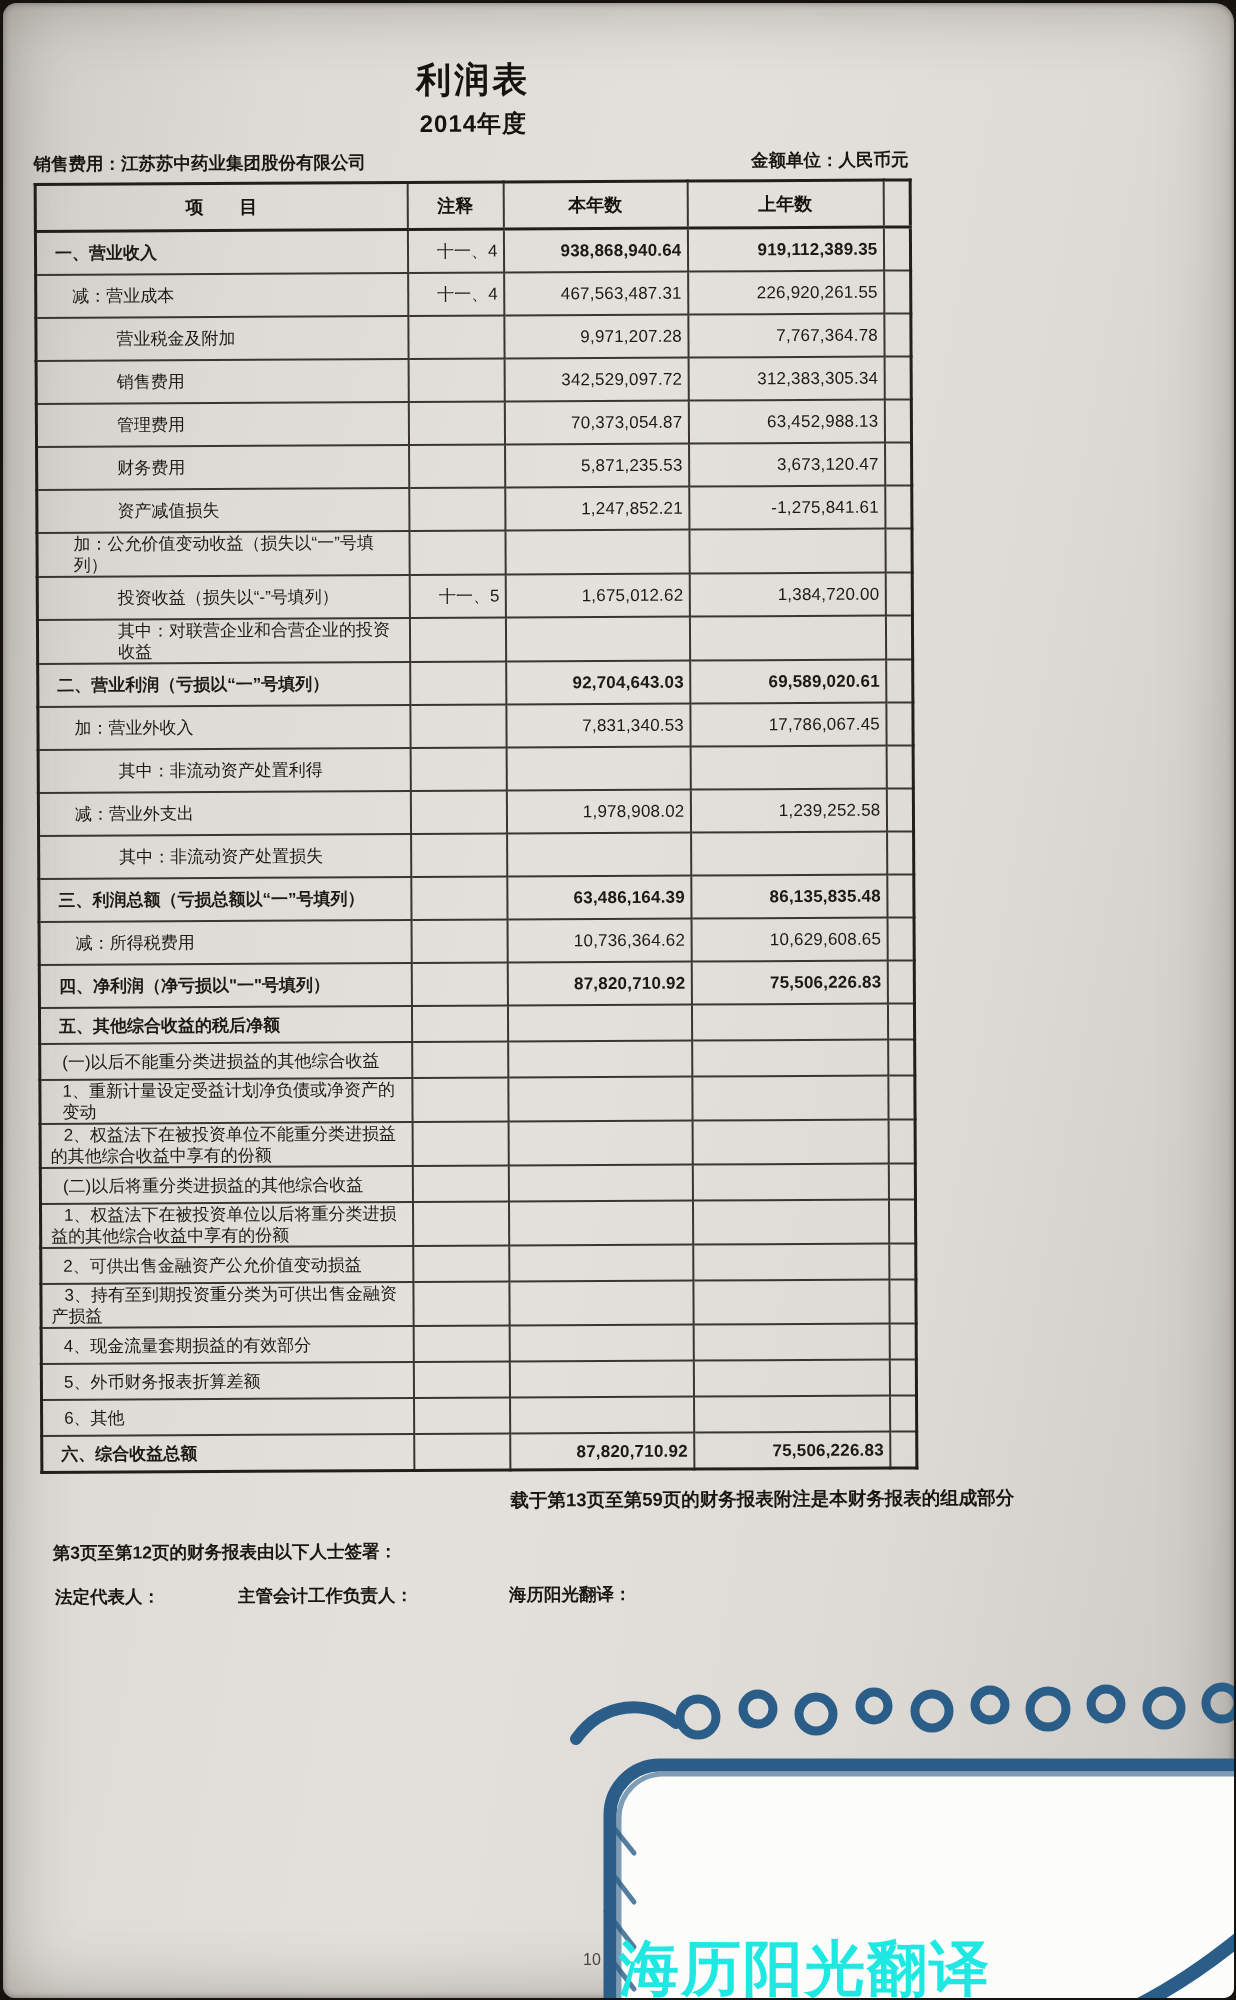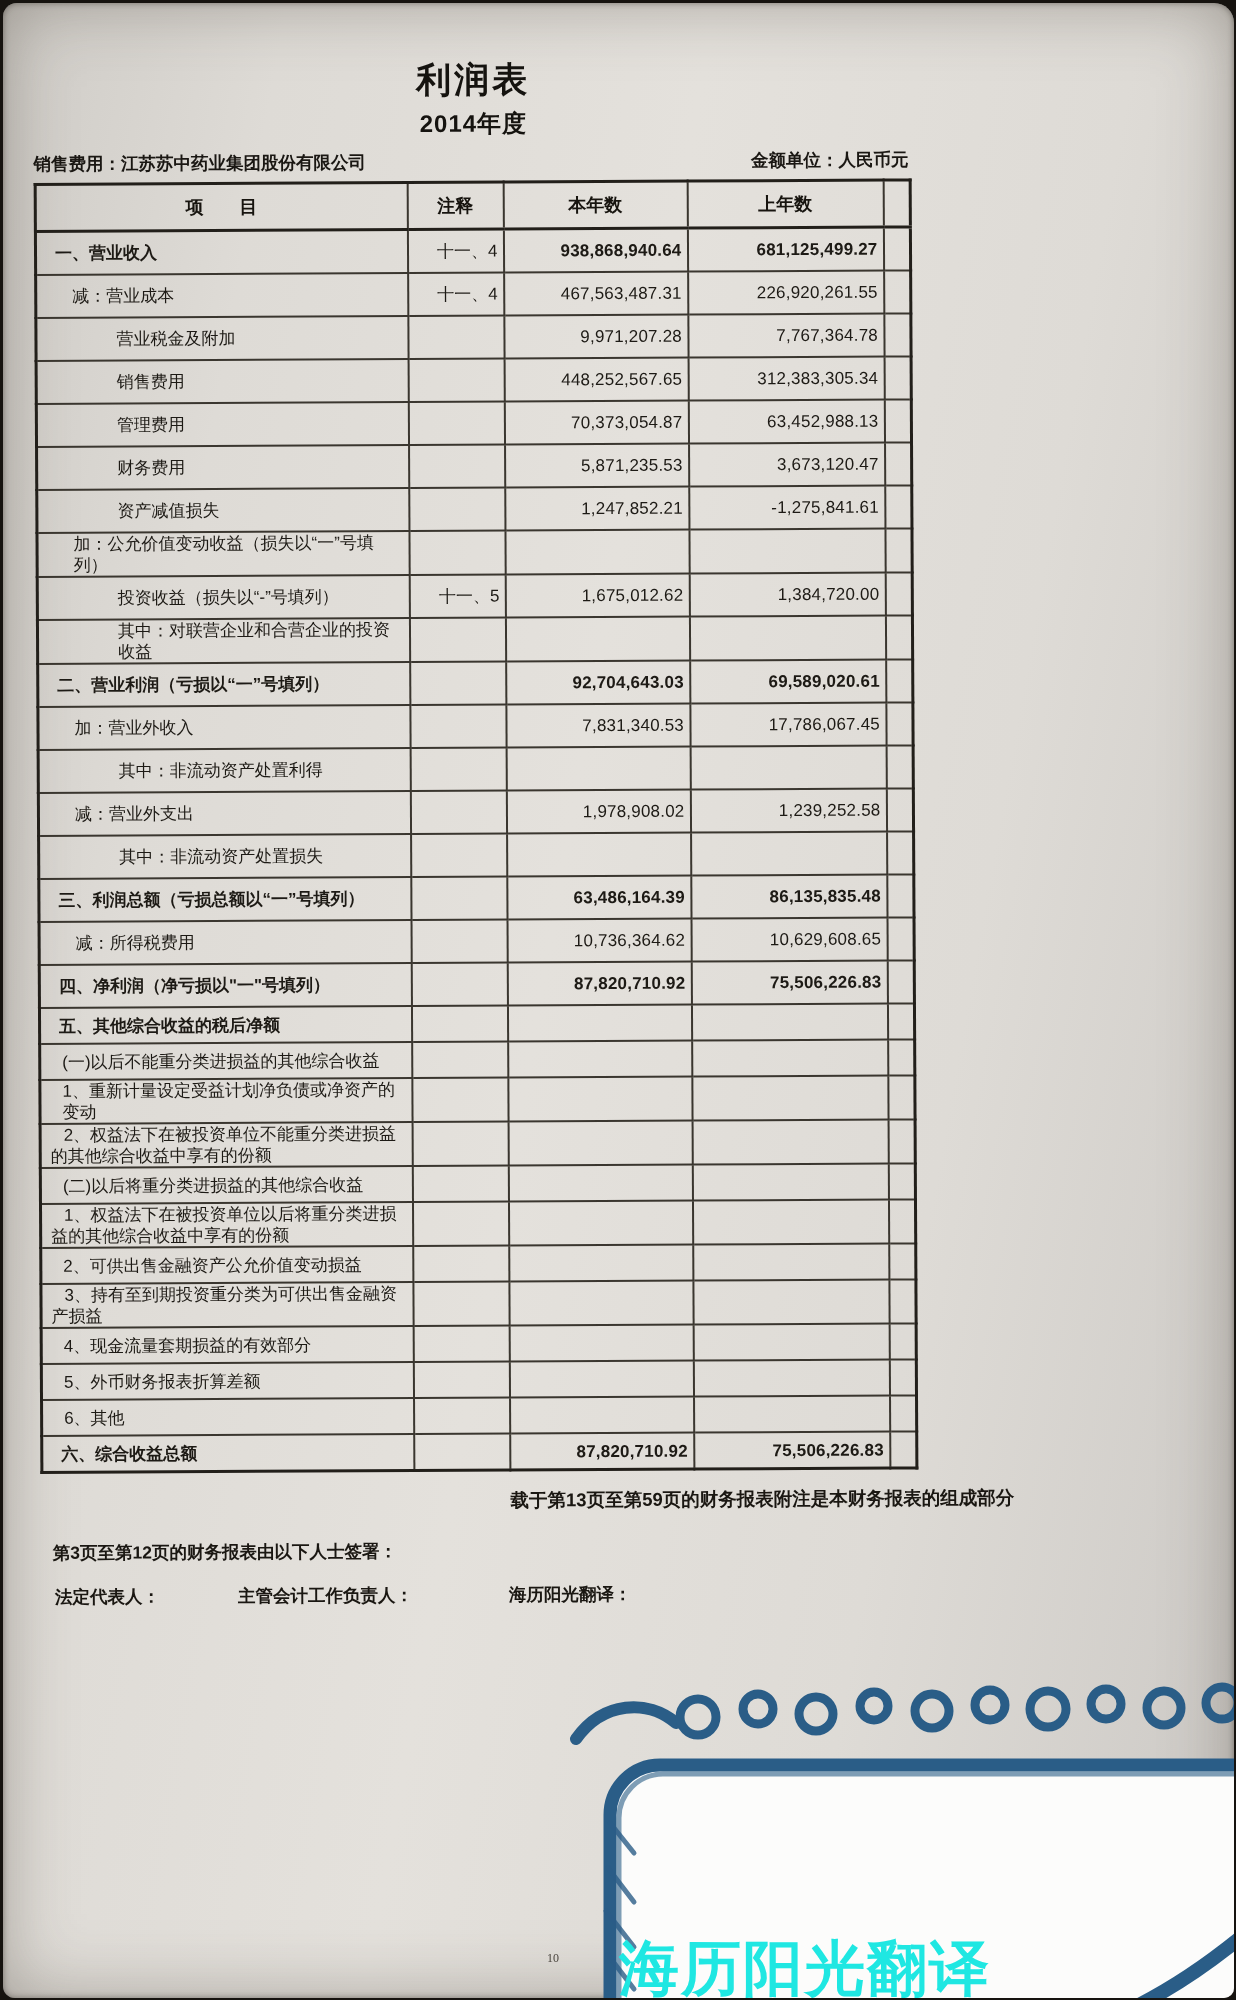--- a/index.html
+++ b/index.html
@@ -26,21 +26,21 @@
   td.note{text-align:right;font-size:16px;color:#24201a;}
   td.num{text-align:right;padding-right:7px;font-variant-numeric:tabular-nums;letter-spacing:.2px;}
   tr.bold .item, tr.bold td.num{font-weight:700;}
   td.extra{background:transparent;}
   .note-line{margin:16px 0 0 470px;font-size:18.5px;font-weight:700;white-space:nowrap;color:#1a1712;}
   .sig-intro{margin:26px 0 0 12px;font-size:17.5px;font-weight:700;color:#1a1712;}
   .sig-row{margin-top:20px;font-size:17.5px;font-weight:700;color:#1a1712;display:flex;}
   .sig-row span:nth-child(1){margin-left:14px;}
   .sig-row span:nth-child(2){margin-left:78px;}
   .sig-row span:nth-child(3){margin-left:96px;}
-  .page-num{position:absolute;left:544px;top:1948px;font-size:12px;color:#4a453e;font-family:Liberation Serif, serif;}
+  .page-num{position:absolute;left:580px;top:1948px;font-size:16px;color:#4a453e;font-family:Liberation Sans, sans-serif;}
   .stamp{position:absolute;left:545px;top:1640px;width:691px;height:380px;}
   .wm-text{position:absolute;left:616px;top:1926px;font-size:60px;font-weight:700;letter-spacing:2px;color:#1fe7e2;white-space:nowrap;text-align:center;}
 </style>
 </head>
 <body>
 
 <div class="paper">
   <div class="content">
     <h1 class="title">利润表</h1>
     <h2 class="subtitle">2014年度</h2>
@@ -69,21 +69,21 @@
             <th></th>
           </tr>
         </thead>
         <tbody>
           <tr class="main bold">
             <td>
               <div class="item ind0">一、营业收入</div>
             </td>
             <td class="note">十一、4</td>
             <td class="num">938,868,940.64</td>
-            <td class="num">681,125,499.27</td>
+            <td class="num">919,112,389.35</td>
             <td class="extra"></td>
           </tr>
           <tr class="main">
             <td>
               <div class="item ind1">减：营业成本</div>
             </td>
             <td class="note">十一、4</td>
             <td class="num">467,563,487.31</td>
             <td class="num">226,920,261.55</td>
             <td class="extra"></td>
@@ -95,21 +95,21 @@
             <td class="note"></td>
             <td class="num">9,971,207.28</td>
             <td class="num">7,767,364.78</td>
             <td class="extra"></td>
           </tr>
           <tr class="main">
             <td>
               <div class="item ind2">销售费用</div>
             </td>
             <td class="note"></td>
-            <td class="num">448,252,567.65</td>
+            <td class="num">342,529,097.72</td>
             <td class="num">312,383,305.34</td>
             <td class="extra"></td>
           </tr>
           <tr class="main">
             <td>
               <div class="item ind2">管理费用</div>
             </td>
             <td class="note"></td>
             <td class="num">70,373,054.87</td>
             <td class="num">63,452,988.13</td>

